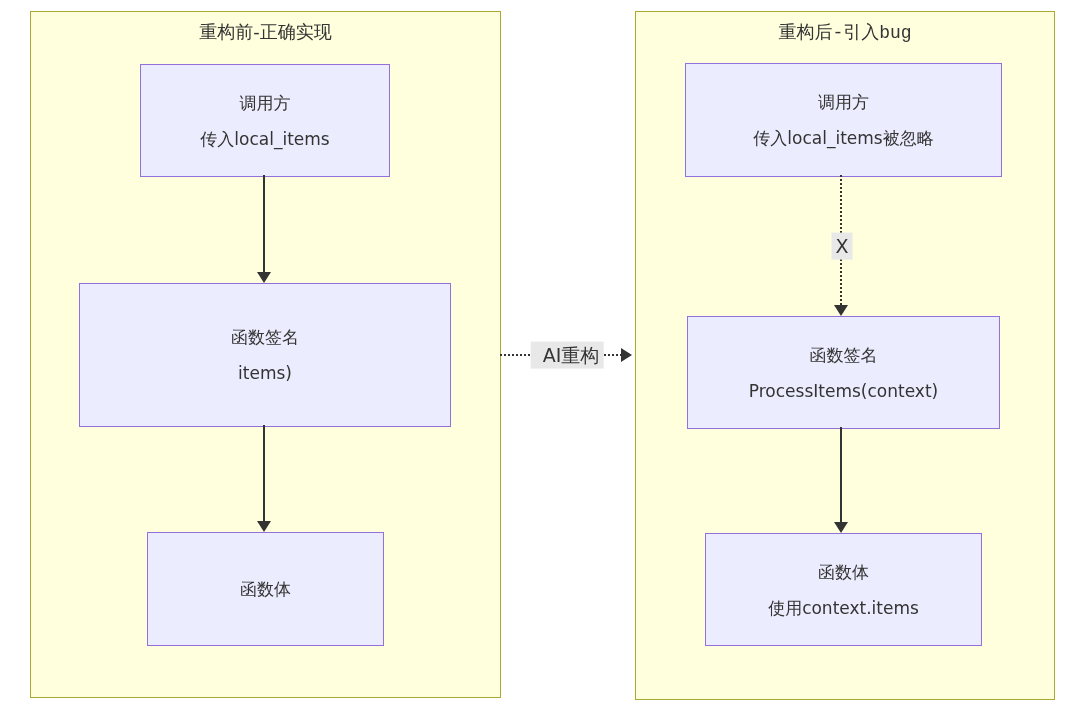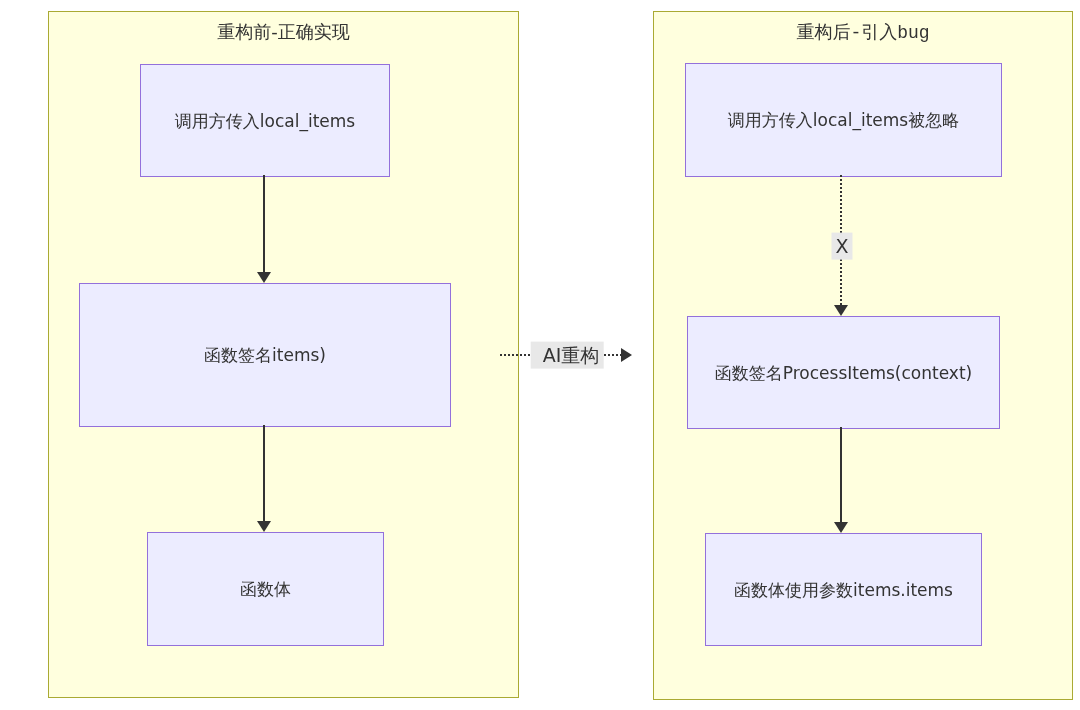--- a/index.html
+++ b/index.html
@@ -13,37 +13,36 @@
     width: 1080px;
     height: 710px;
     background: #ffffff;
     overflow: hidden;
     color: #333333;
   }
   .cluster {
     position: absolute;
     background: #ffffde;
     border: 1px solid #aaaa33;
-    margin-left: 18px;
   }
   .cluster-title {
     position: absolute;
     top: 8px;
     left: 0;
     width: 100%;
     text-align: center;
     font-size: 18px;
     color: #333333;
   }
   .node {
     position: absolute;
     background: #ececff;
     border: 1px solid #9370db;
     display: flex;
-    flex-direction: row;
+    flex-direction: column;
     align-items: center;
     justify-content: center;
     text-align: center;
   }
   .node-line {
     font-size: 17px;
     line-height: 36px;
     color: #333333;
     white-space: nowrap;
   }
@@ -118,21 +117,21 @@
     <div class="node-line">传入local_items被忽略</div>
   </div>
 
   <div class="node" style="left:687px; top:316px; width:311px; height:111px;">
     <div class="node-line">函数签名</div>
     <div class="node-line">ProcessItems(context)</div>
   </div>
 
   <div class="node" style="left:705px; top:533px; width:275px; height:111px;">
     <div class="node-line">函数体</div>
-    <div class="node-line">使用参数items.items</div>
+    <div class="node-line">使用context.items</div>
   </div>
 
   <div class="edge-v solid" style="left:263px; top:175px; height:98px;"></div>
   <div class="arrowhead-down" style="left:257px; top:272px;"></div>
 
   <div class="edge-v solid" style="left:263px; top:425px; height:96px;"></div>
   <div class="arrowhead-down" style="left:257px; top:521px;"></div>
 
   <div class="edge-v dotted" style="left:840px; top:175px; height:130px;"></div>
   <div class="arrowhead-down" style="left:834px; top:305px;"></div>

